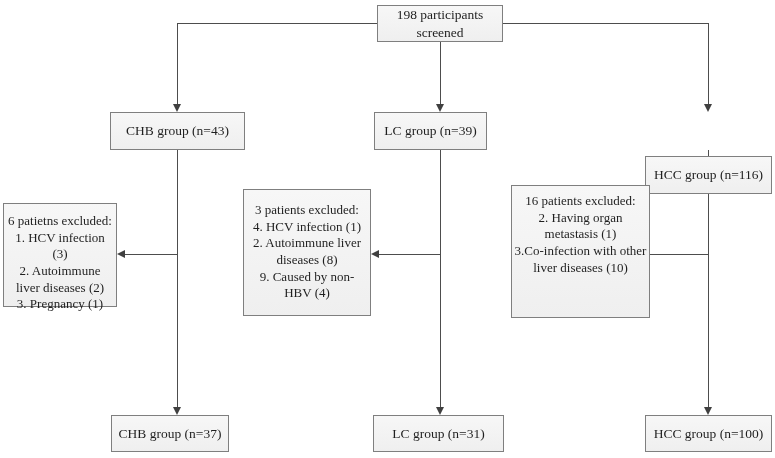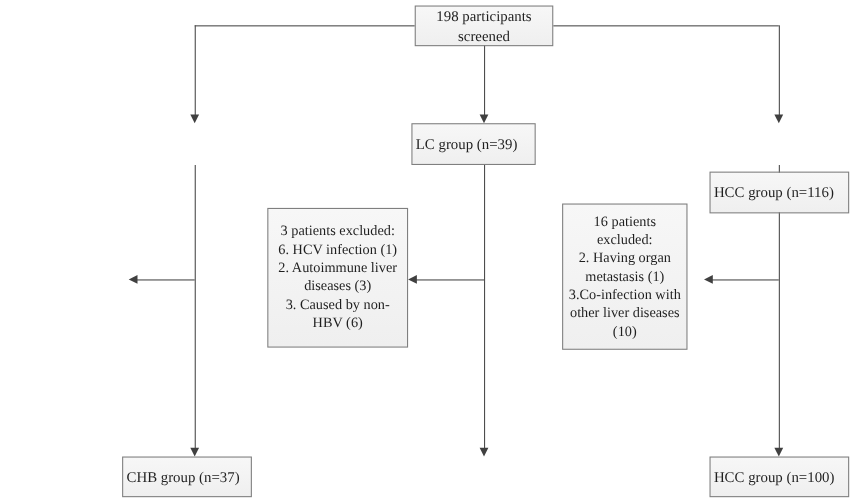--- a/index.html
+++ b/index.html
@@ -14,21 +14,21 @@
   .box{
     position:absolute;
     background:linear-gradient(180deg,#f7f7f7 0%,#efefef 100%);
     border:1px solid #7f7f7f;
     box-sizing:border-box;
     text-align:center;
     font-size:13.5px;
     line-height:1.28;
     display:flex;
     align-items:center;
-    justify-content:flex-start;
+    justify-content:center;
     padding:2px 3px;
   }
   .box.multiline{
     display:block;
     padding-top:8px;
   }
   .excl-line{width:100%;text-align:center;font-size:13px;line-height:1.28;}
   .line{position:absolute;background:#4d4d4d;}
   .h-line{height:1px;}
   .v-line{width:1px;}
@@ -70,45 +70,57 @@
   <div class="arrow-left" style="left:117px;top:250px;"></div>
   <div class="line h-line" style="left:378px;top:254px;width:62px;"></div>
   <div class="arrow-left" style="left:371px;top:250px;"></div>
   <div class="line h-line" style="left:647px;top:254px;width:61px;"></div>
   <div class="arrow-left" style="left:640px;top:250px;"></div>
 
   <div class="box" style="left:377px;top:5px;width:126px;height:37px;">
     <span>198 participants screened</span>
   </div>
 
+  <div class="box" style="left:110px;top:112px;width:135px;height:38px;">
+    <span>CHB group (n=43)</span>
+  </div>
 
   <div class="box" style="left:374px;top:112px;width:113px;height:38px;">
     <span>LC group (n=39)</span>
   </div>
 
   <div class="box" style="left:645px;top:112px;width:127px;height:38px;margin-top:44px;">
     <span>HCC group (n=116)</span>
   </div>
 
+  <div class="box multiline" style="left:3px;top:203px;width:114px;height:104px;padding-top:9px;">
+    <div class="excl-line">6 patietns excluded:</div>
+    <div class="excl-line">1. HCV infection (3)</div>
+    <div class="excl-line">2. Autoimmune liver diseases (2)</div>
+    <div class="excl-line">3. Pregnancy (1)</div>
+  </div>
 
   <div class="box multiline" style="left:243px;top:189px;width:128px;height:127px;padding-top:12px;">
     <div class="excl-line">3 patients excluded:</div>
-    <div class="excl-line">6. HCV infection (1)</div>
-    <div class="excl-line">2. Autoimmune liver diseases (3)</div>
-    <div class="excl-line">3. Caused by non-HBV (6)</div>
+    <div class="excl-line">4. HCV infection (1)</div>
+    <div class="excl-line">2. Autoimmune liver diseases (8)</div>
+    <div class="excl-line">9. Caused by non-HBV (4)</div>
   </div>
 
-  <div class="box multiline" style="left:511px;top:185px;width:114px;height:133px;padding-top:7px;padding-left:1px;padding-right:1px;">
+  <div class="box multiline" style="left:511px;top:185px;width:139px;height:133px;padding-top:7px;padding-left:1px;padding-right:1px;">
     <div class="excl-line">16 patients excluded:</div>
     <div class="excl-line">2. Having organ metastasis (1)</div>
     <div class="excl-line">3.Co-infection with other liver diseases (10)</div>
   </div>
 
   <div class="box" style="left:111px;top:415px;width:118px;height:37px;">
     <span>CHB group (n=37)</span>
   </div>
 
+  <div class="box" style="left:373px;top:415px;width:131px;height:37px;">
+    <span>LC group (n=31)</span>
+  </div>
 
   <div class="box" style="left:645px;top:415px;width:127px;height:37px;">
     <span>HCC group (n=100)</span>
   </div>
 
 </div>
 
 </body></html>

